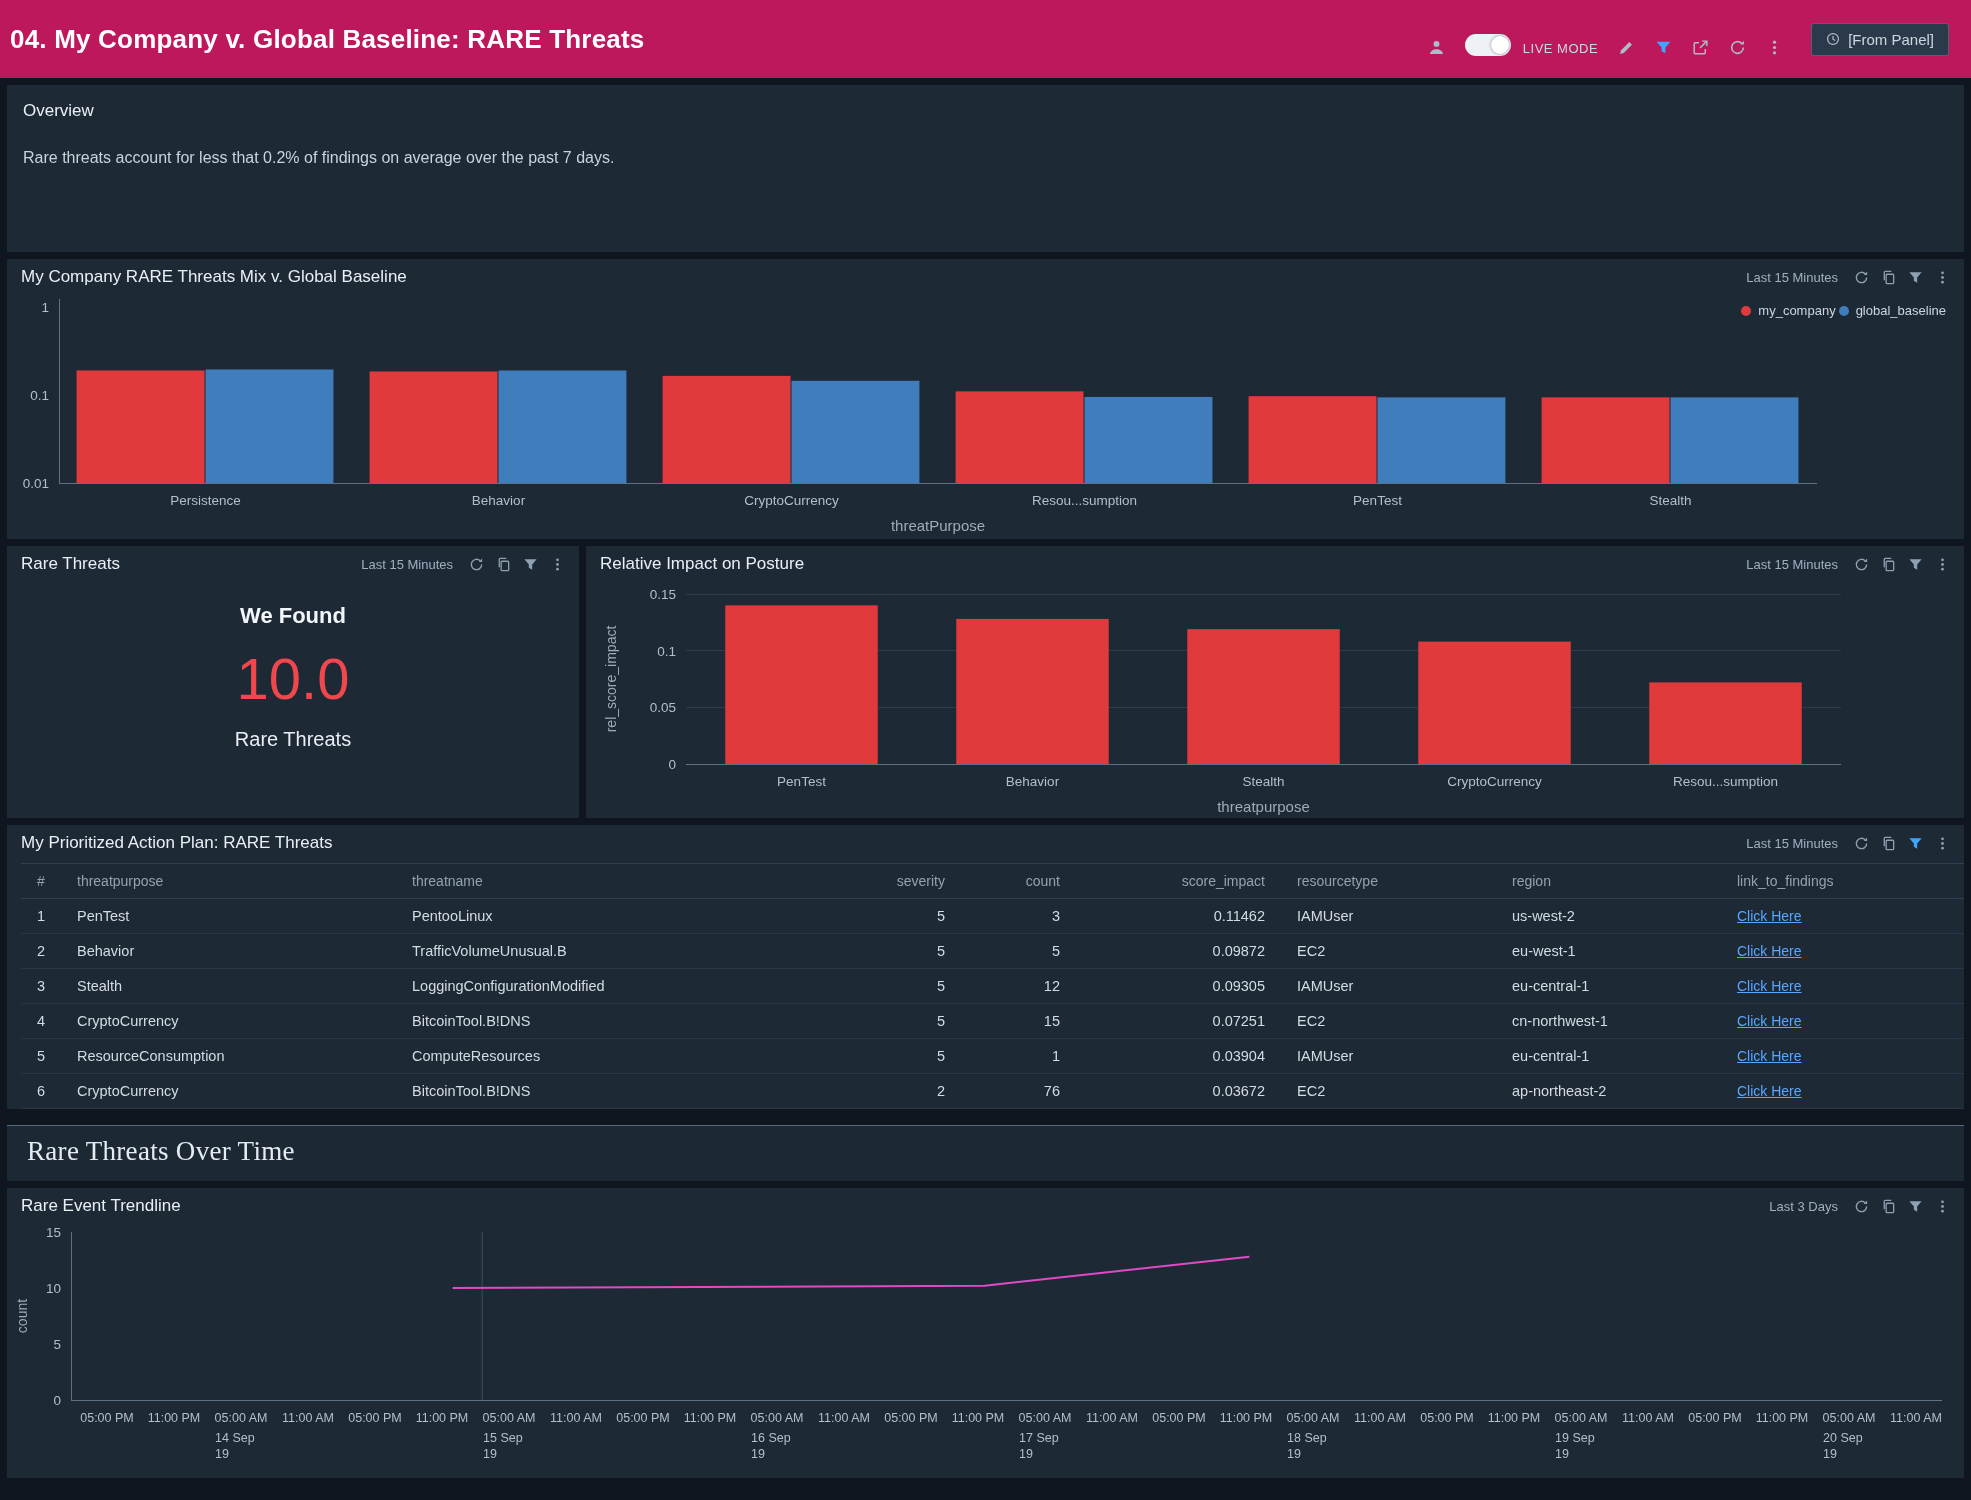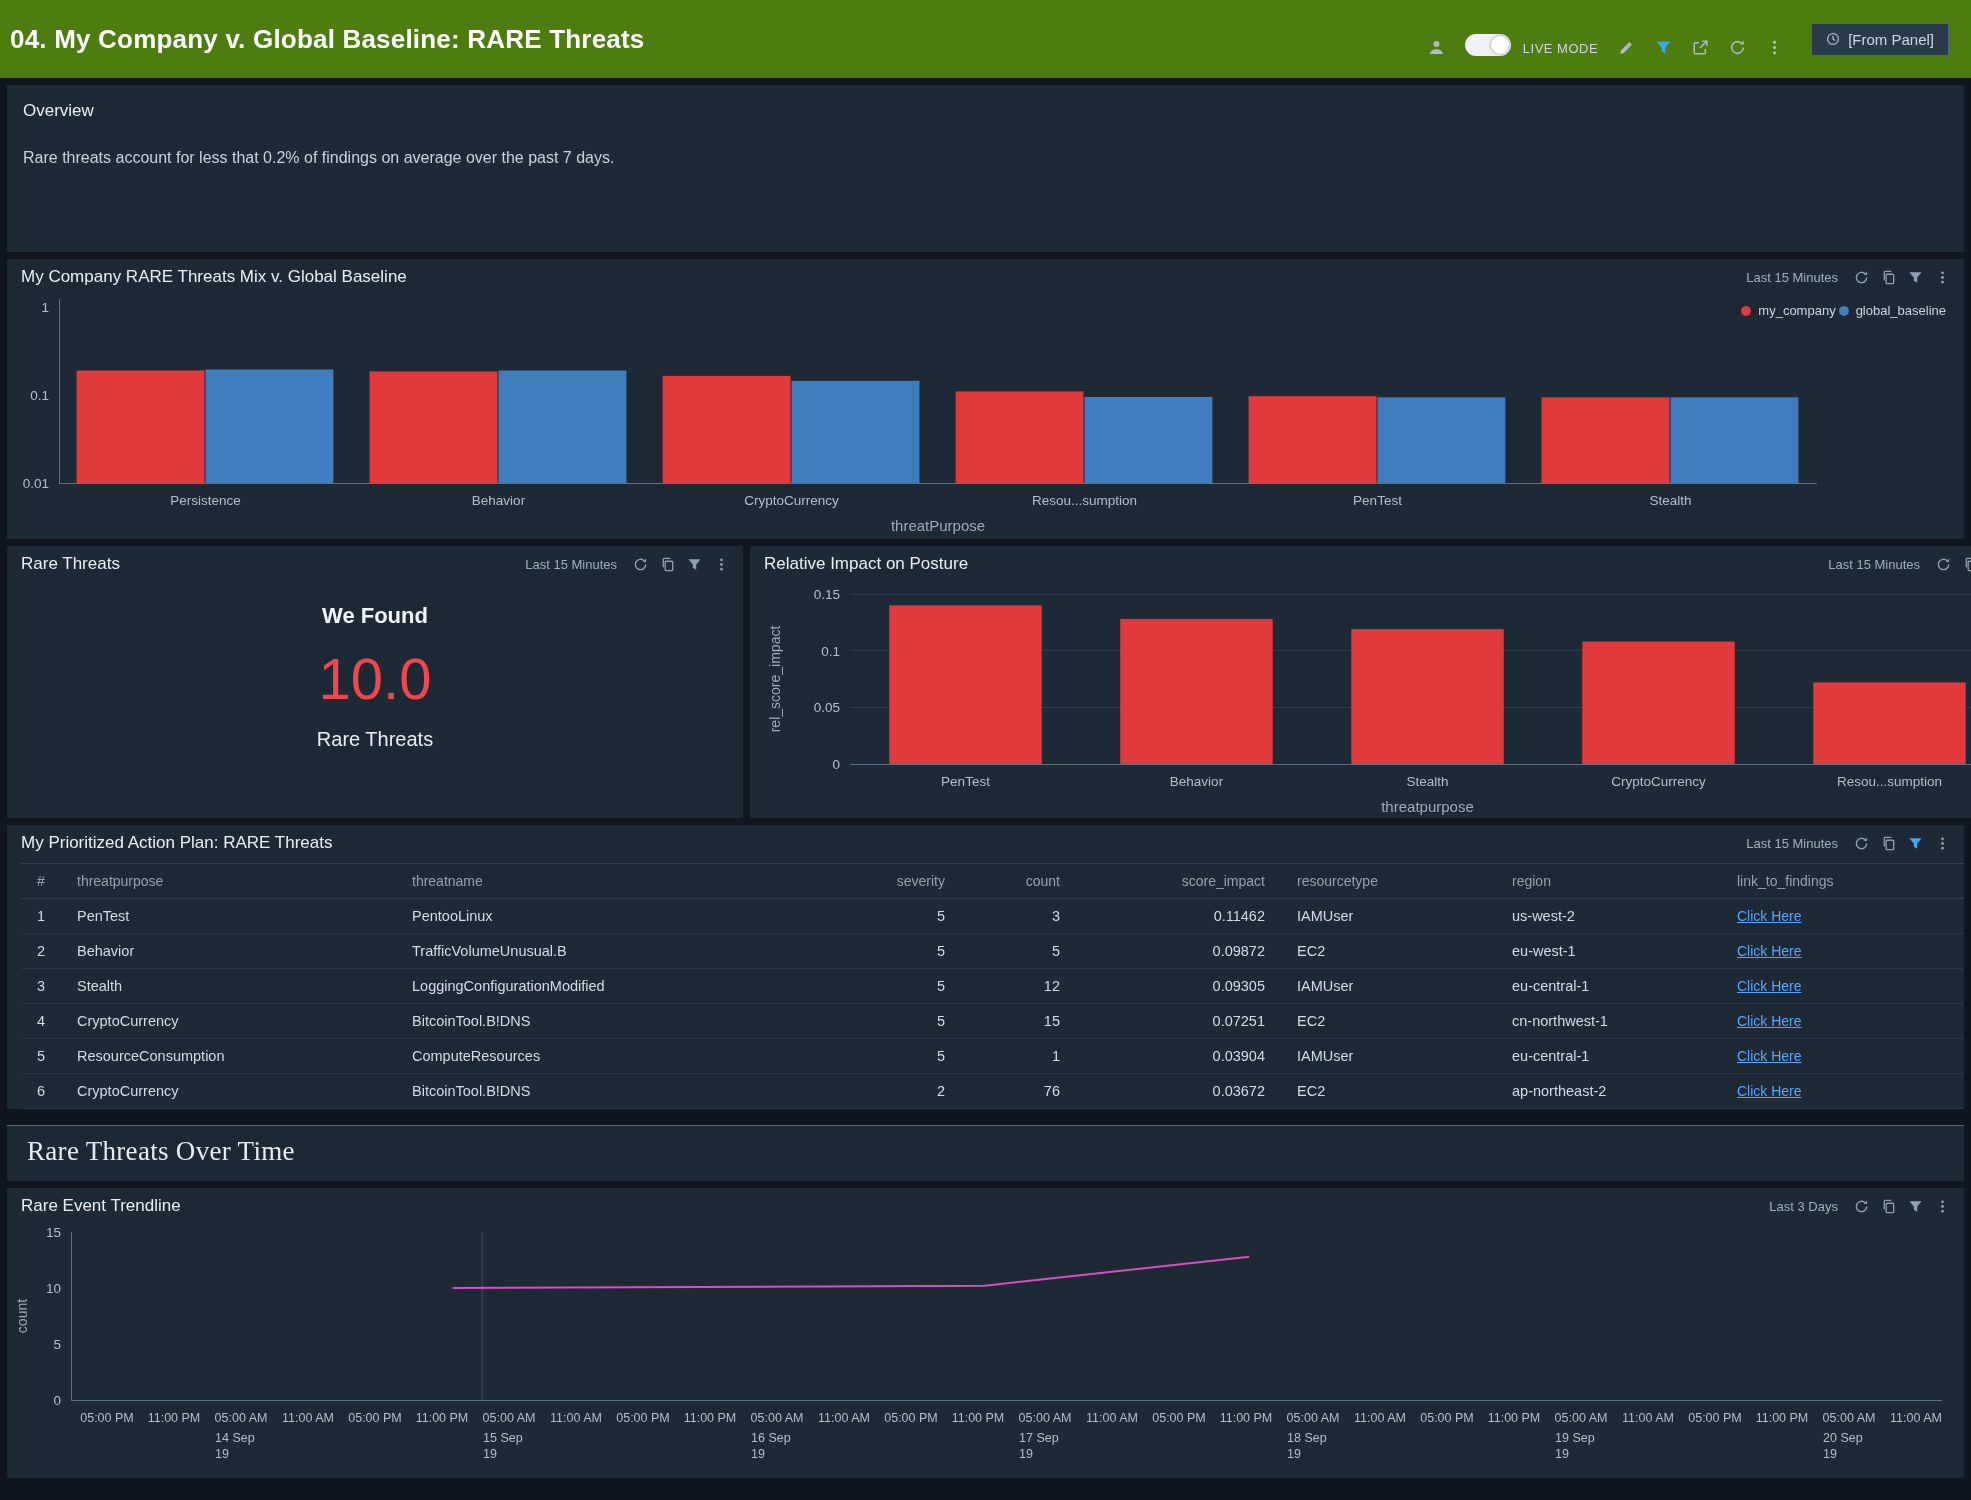--- a/index.html
+++ b/index.html
@@ -1,20 +1,20 @@
 <!DOCTYPE html>
 <html><head>
 <meta charset="utf-8">
 <style>
 *{box-sizing:border-box;margin:0;padding:0}
 html,body{width:1971px;height:1500px;overflow:hidden;background:#10161f;
   font-family:"Liberation Sans",sans-serif;color:#d7dfe8}
 
 
-.topbar{height:78px;background:#4d7c0f;display:flex;align-items:center;
+.topbar{height:78px;background:#be185d;display:flex;align-items:center;
   justify-content:space-between;padding:0 22px 0 10px}
 .topbar h1{font-size:26px;font-weight:700;color:#ffffff;letter-spacing:.2px}
 .top-actions{display:flex;align-items:flex-end;gap:20px}
 .icon{display:inline-flex;align-items:center;justify-content:center;color:#aebbc8;cursor:pointer}
 .icon svg{display:block}
 .icon.blue{color:#3ea6ff}
 .toggle{width:46px;height:22px;border-radius:11px;background:#eef2f6;position:relative;cursor:pointer}
 .toggle .knob{position:absolute;right:2px;top:2px;width:18px;height:18px;border-radius:50%;
   background:#ffffff;box-shadow:0 0 3px rgba(0,0,0,.45)}
 .live-label{font-size:13px;color:#cdd7e0;letter-spacing:.5px;margin-left:-8px}
@@ -46,21 +46,21 @@
 .chart .axisline{stroke:#5f7184;stroke-width:1;shape-rendering:crispEdges}
 .chart .gridline{stroke:#2e3c4c;stroke-width:1;shape-rendering:crispEdges}
 .chart .markerline{stroke:#3e4e60;stroke-width:1}
 
 .legend{position:absolute;right:18px;top:44px;display:flex;gap:3px}
 .legend-item{display:flex;align-items:center;gap:7px;font-size:13px;color:#cdd6df;cursor:pointer}
 .legend .dot{width:10px;height:10px;border-radius:50%;flex:none}
 
 
 .row2{display:flex;gap:7px}
-.panel.rare{width:736px;flex:none;display:flex;flex-direction:column;margin-bottom:0}
+.panel.rare{width:572px;flex:none;display:flex;flex-direction:column;margin-bottom:0}
 .panel.impact{flex:1;margin-bottom:0}
 .row2-wrap{margin-bottom:7px}
 .rare-body{flex:1;display:flex;flex-direction:column;align-items:center;justify-content:center;
   gap:16px;padding-bottom:42px}
 .we-found{font-size:22px;font-weight:700;color:#f2f6fa}
 .rare-value{font-size:58px;color:#f0474d}
 .rare-caption{font-size:20px;color:#e8eef4}
 
 
 table{border-collapse:collapse;width:calc(100% - 28px);margin:6px 14px 16px;table-layout:fixed}

